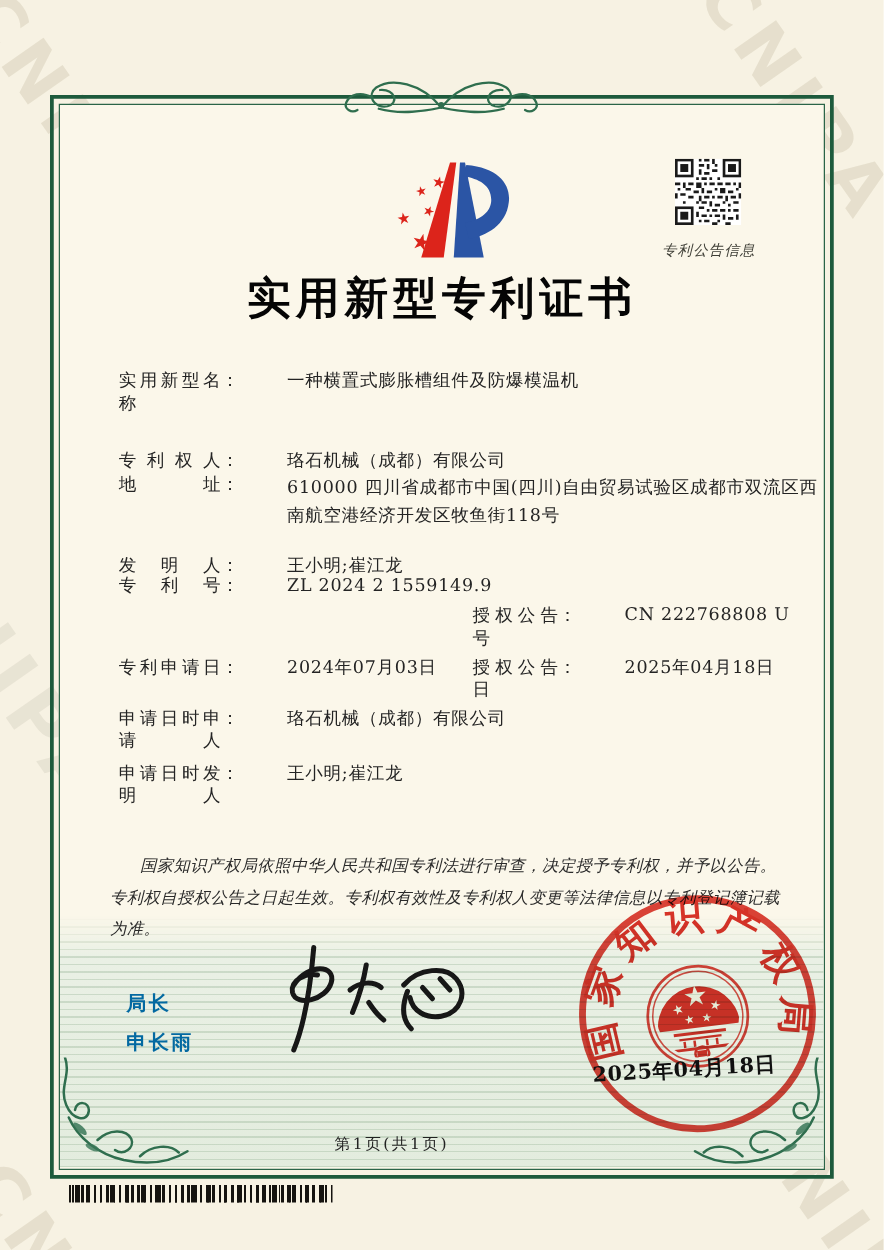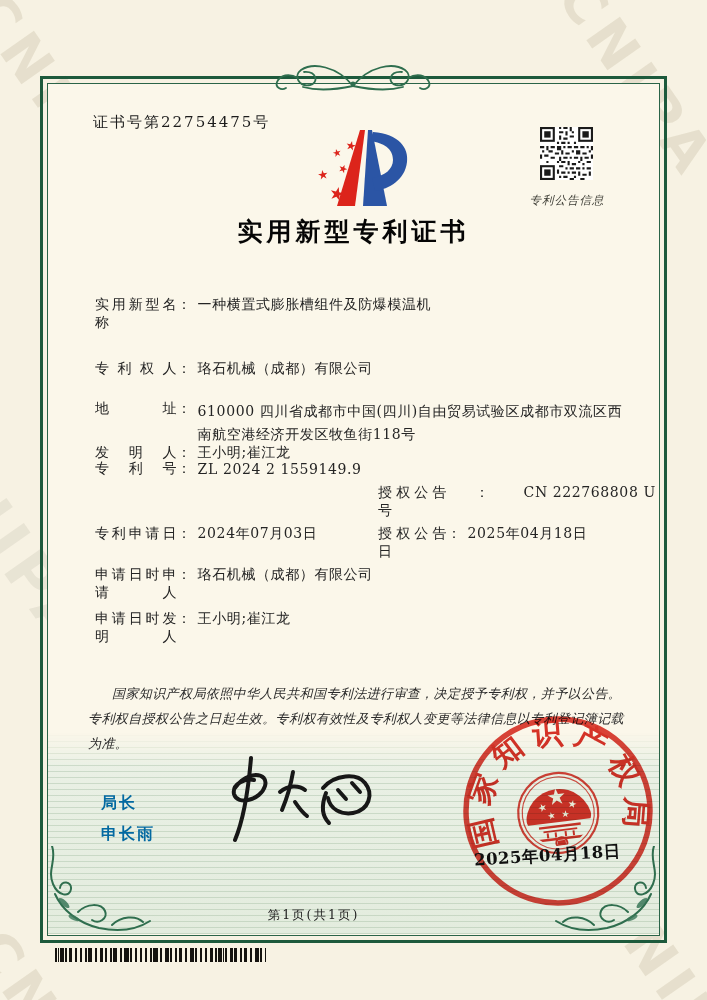--- a/index.html
+++ b/index.html
@@ -19,26 +19,26 @@
           linear-gradient(180deg,#ebf1e6,#e3ecde);
         -webkit-mask-image:linear-gradient(180deg,transparent 0,#000 34px);
         mask-image:linear-gradient(180deg,transparent 0,#000 34px);}
   
   .cert-no{position:absolute;left:93px;top:113px;font-size:15px;letter-spacing:2px;color:#1c1c1c;}
   .logo{position:absolute;left:307px;top:126px;width:102px;height:86px;}
   .qr{position:absolute;left:540px;top:127px;width:53px;height:53px;}
   .qr-caption{position:absolute;left:512px;top:193px;width:110px;text-align:center;
               font-size:11.5px;font-style:italic;letter-spacing:1px;color:#3e3e36;}
   .title{position:absolute;left:0;top:215px;width:707px;text-align:center;
-         font-size:25px;font-weight:bold;letter-spacing:4px;color:#050505;}
+         font-size:35px;font-weight:bold;letter-spacing:4px;color:#050505;}
   
   .row{position:absolute;left:95px;font-size:14px;letter-spacing:0.6px;color:#242424;display:flex;align-items:flex-start;}
   .row .lbl{display:inline-block;width:82px;text-align:justify;text-align-last:justify;flex:none;}
   .row .colon{flex:none;margin-right:6px;}
-  .row .val{display:inline-block;}
+  .row .val{display:inline-block;margin-left:32px;}
   .row.right{left:378px;}
   .row.right .lbl{width:69px;}
   .val-address{width:432px;line-height:23px;}
   
   .statement{position:absolute;left:88px;top:681px;width:537px;font-size:13px;line-height:25px;
              font-style:italic;letter-spacing:0.4px;color:#2a2a2a;}
   .statement .l1{text-indent:24px;}
   
   .sig-titles{position:absolute;left:101px;top:787px;
               font-family:"DejaVu Sans","Liberation Sans",sans-serif;
@@ -105,21 +105,20 @@
     <g stroke="#2f6e4e" stroke-width="2" fill="none" stroke-linecap="round">
       <path d="M8,0 C13,14 3,24 9,38 C14,50 26,52 27,43 C28,35 17,34 16,42"></path>
       <path d="M11,48 C18,64 34,77 55,82 C74,86 92,84 106,75"></path>
       <path d="M34,66 C43,57 57,57 61,65 C64,72 55,79 48,74"></path>
       <path d="M68,79 C77,70 92,69 99,76"></path>
       <ellipse cx="20" cy="57" rx="7" ry="2.6" transform="rotate(42 20 57)" fill="#3a7758" stroke="none" opacity="0.85"></ellipse>
       <ellipse cx="30" cy="72" rx="6" ry="2.3" transform="rotate(24 30 72)" fill="#3a7758" stroke="none" opacity="0.8"></ellipse>
     </g>
   </svg>
 
-  <div class="cert-no">证书号第22754475号</div>
 
   <svg class="logo" viewBox="0 0 102 86">
     <defs>
       <polygon id="star" points="0,-10 2.25,-3.1 9.5,-3.1 3.6,1.2 5.9,8.1 0,3.8 -5.9,8.1 -3.6,1.2 -9.5,-3.1 -2.25,-3.1"></polygon>
     </defs>
     <g fill="#dc241b">
       <use href="#star" transform="translate(30,27) scale(0.42) rotate(-14)"></use>
       <use href="#star" transform="translate(44,20) scale(0.5) rotate(12)"></use>
       <use href="#star" transform="translate(36,43) scale(0.44) rotate(22)"></use>
       <use href="#star" transform="translate(16,49) scale(0.5) rotate(-10)"></use>
@@ -154,36 +153,36 @@
   <div class="row" style="top:296px;">
     <span class="lbl">实用新型名称</span>
       <span class="colon">：</span>
     <span class="val">一种横置式膨胀槽组件及防爆模温机</span>
   </div>
   <div class="row" style="top:360px;">
     <span class="lbl">专利权人</span>
       <span class="colon">：</span>
     <span class="val">珞石机械（成都）有限公司</span>
   </div>
-  <div class="row" style="top:400px;">
+  <div class="row" style="top:379px;">
     <span class="lbl">地址</span>
       <span class="colon">：</span>
     <span class="val val-address">610000 四川省成都市中国(四川)自由贸易试验区成都市双流区西南航空港经济开发区牧鱼街118号</span>
   </div>
   <div class="row" style="top:444px;">
     <span class="lbl">发明人</span>
       <span class="colon">：</span>
     <span class="val">王小明;崔江龙</span>
   </div>
   <div class="row" style="top:460px;align-items:center;">
     <span class="lbl">专利号</span>
       <span class="colon">：</span>
     <span class="val">ZL 2024 2 1559149.9</span>
   </div>
-  <div class="row right" style="top:484px;gap:28px;">
+  <div class="row right" style="top:484px;">
     <span class="lbl">授权公告号</span>
       <span class="colon">：</span>
     <span class="val">CN 222768808 U</span>
   </div>
   <div class="row" style="top:525px;">
     <span class="lbl">专利申请日</span>
       <span class="colon">：</span>
     <span class="val">2024年07月03日</span>
   </div>
   <div class="row right" style="top:525px;">

